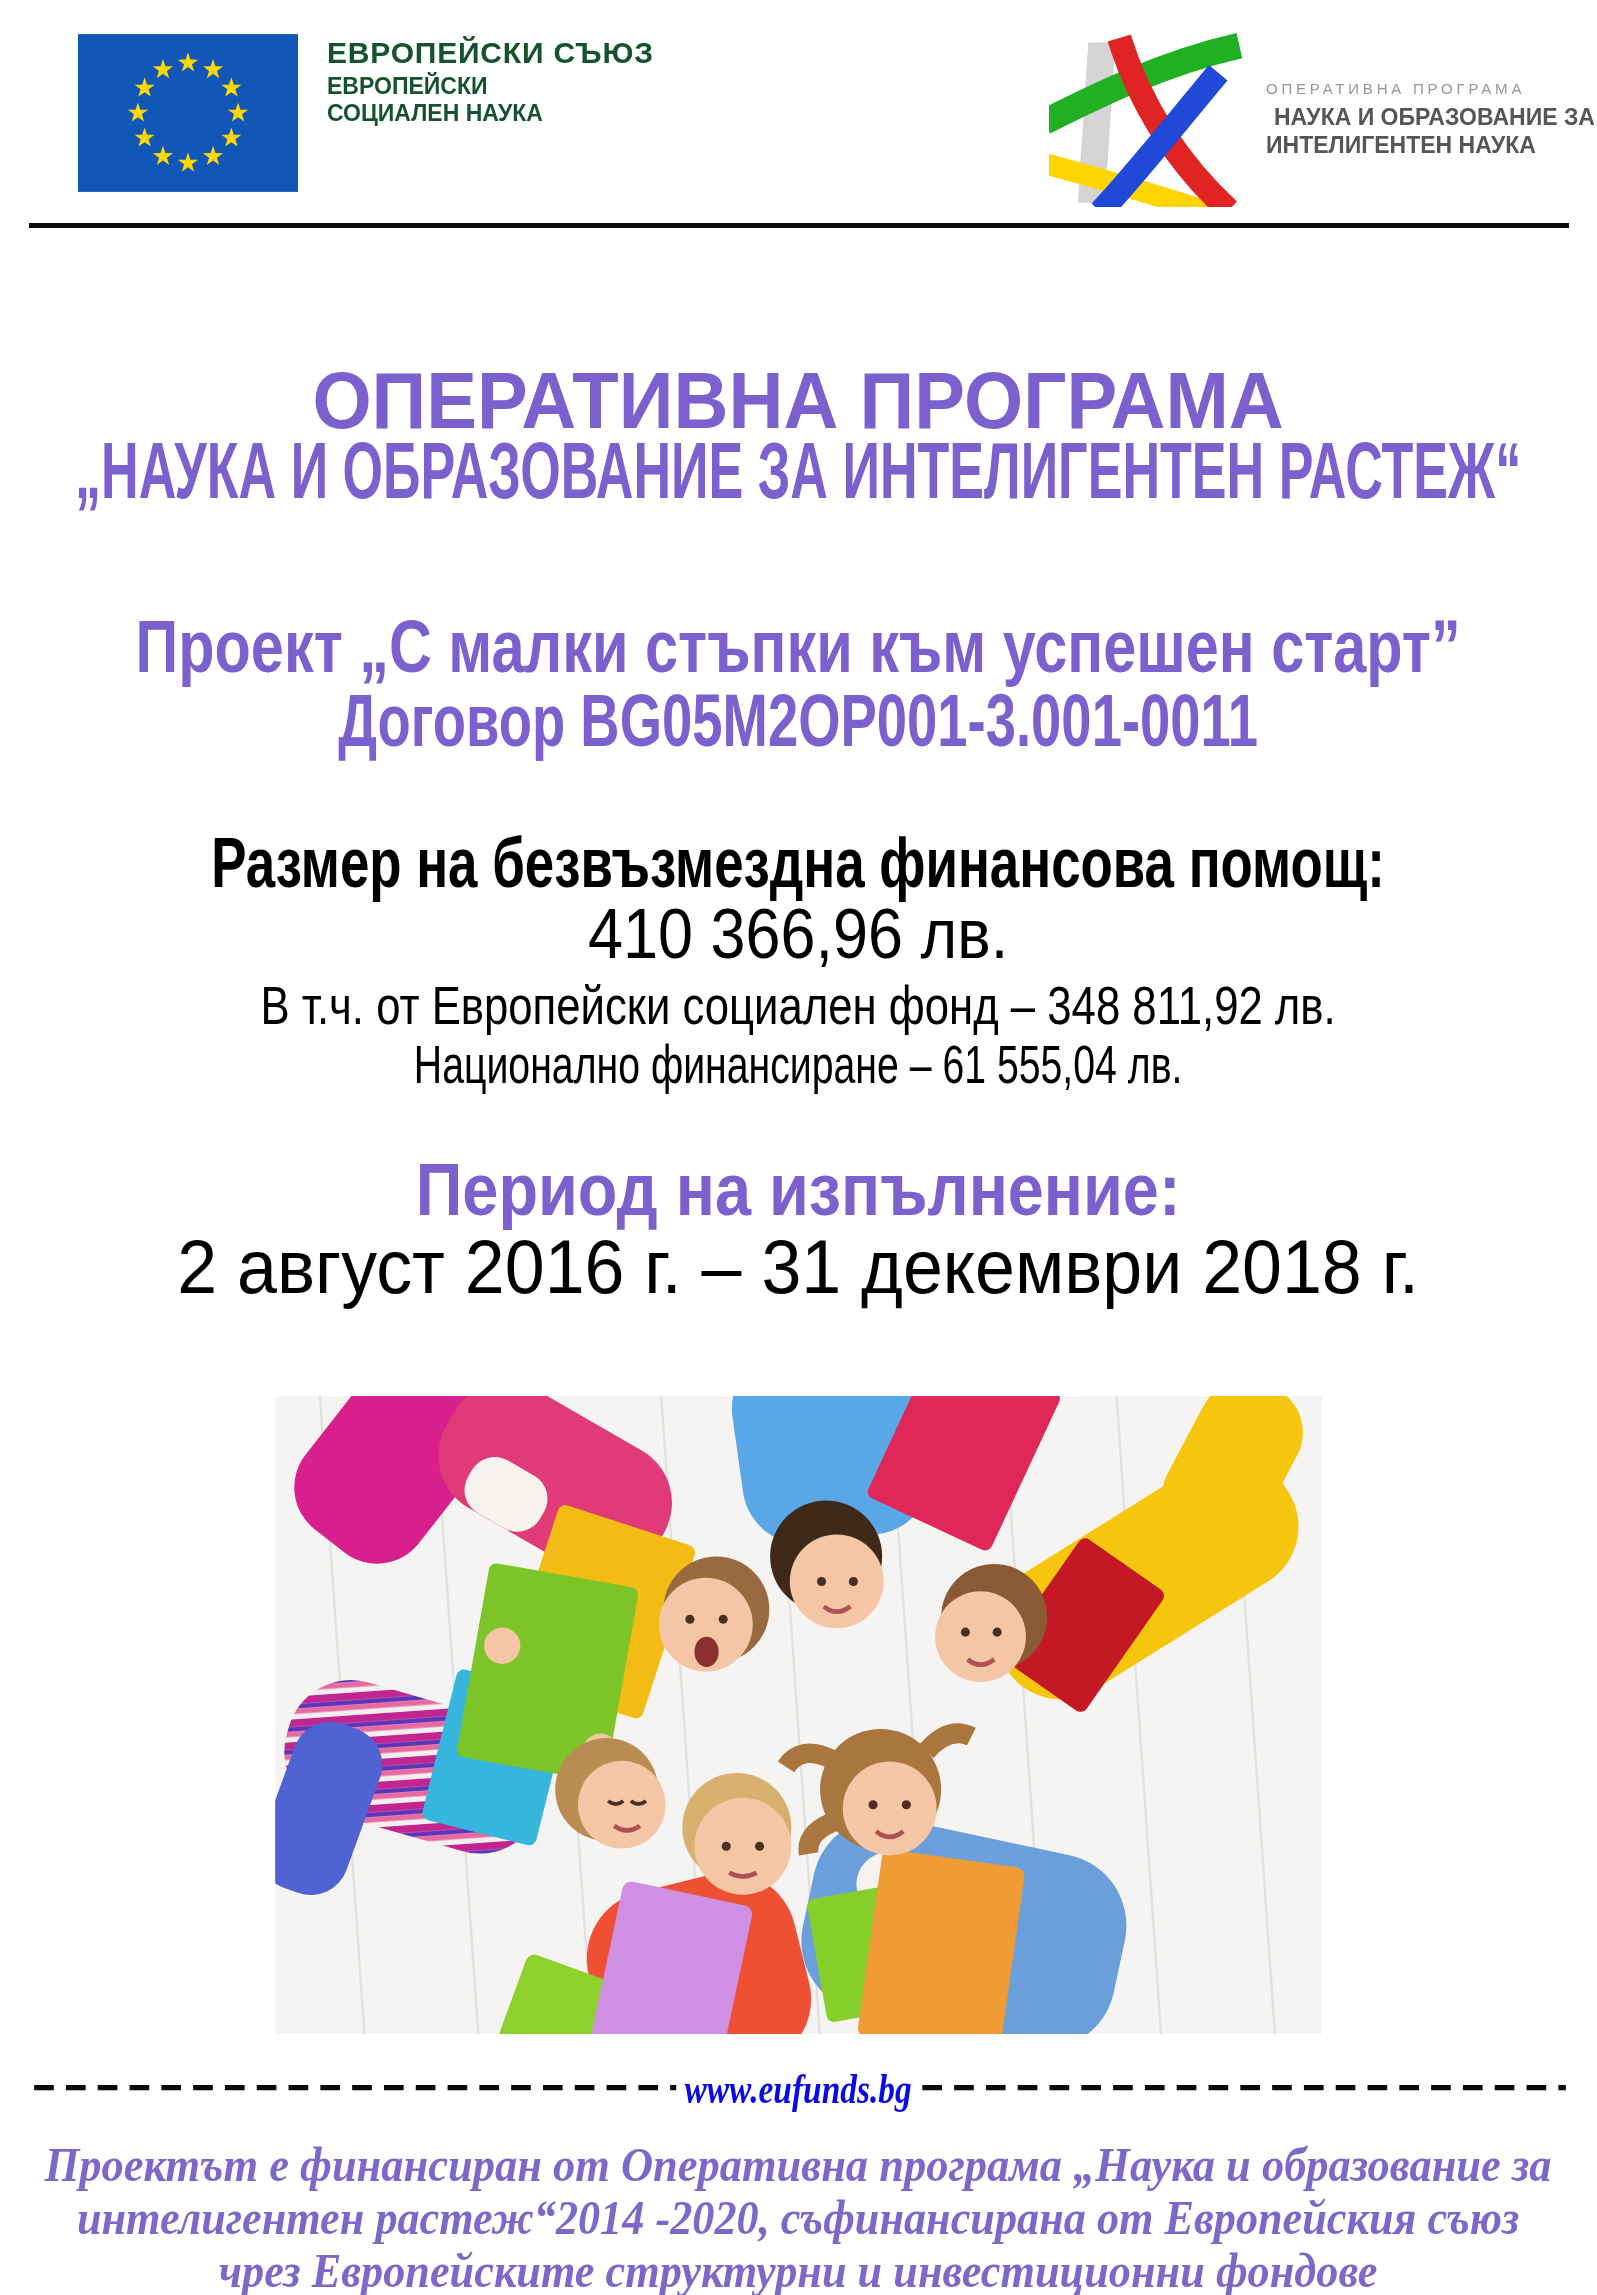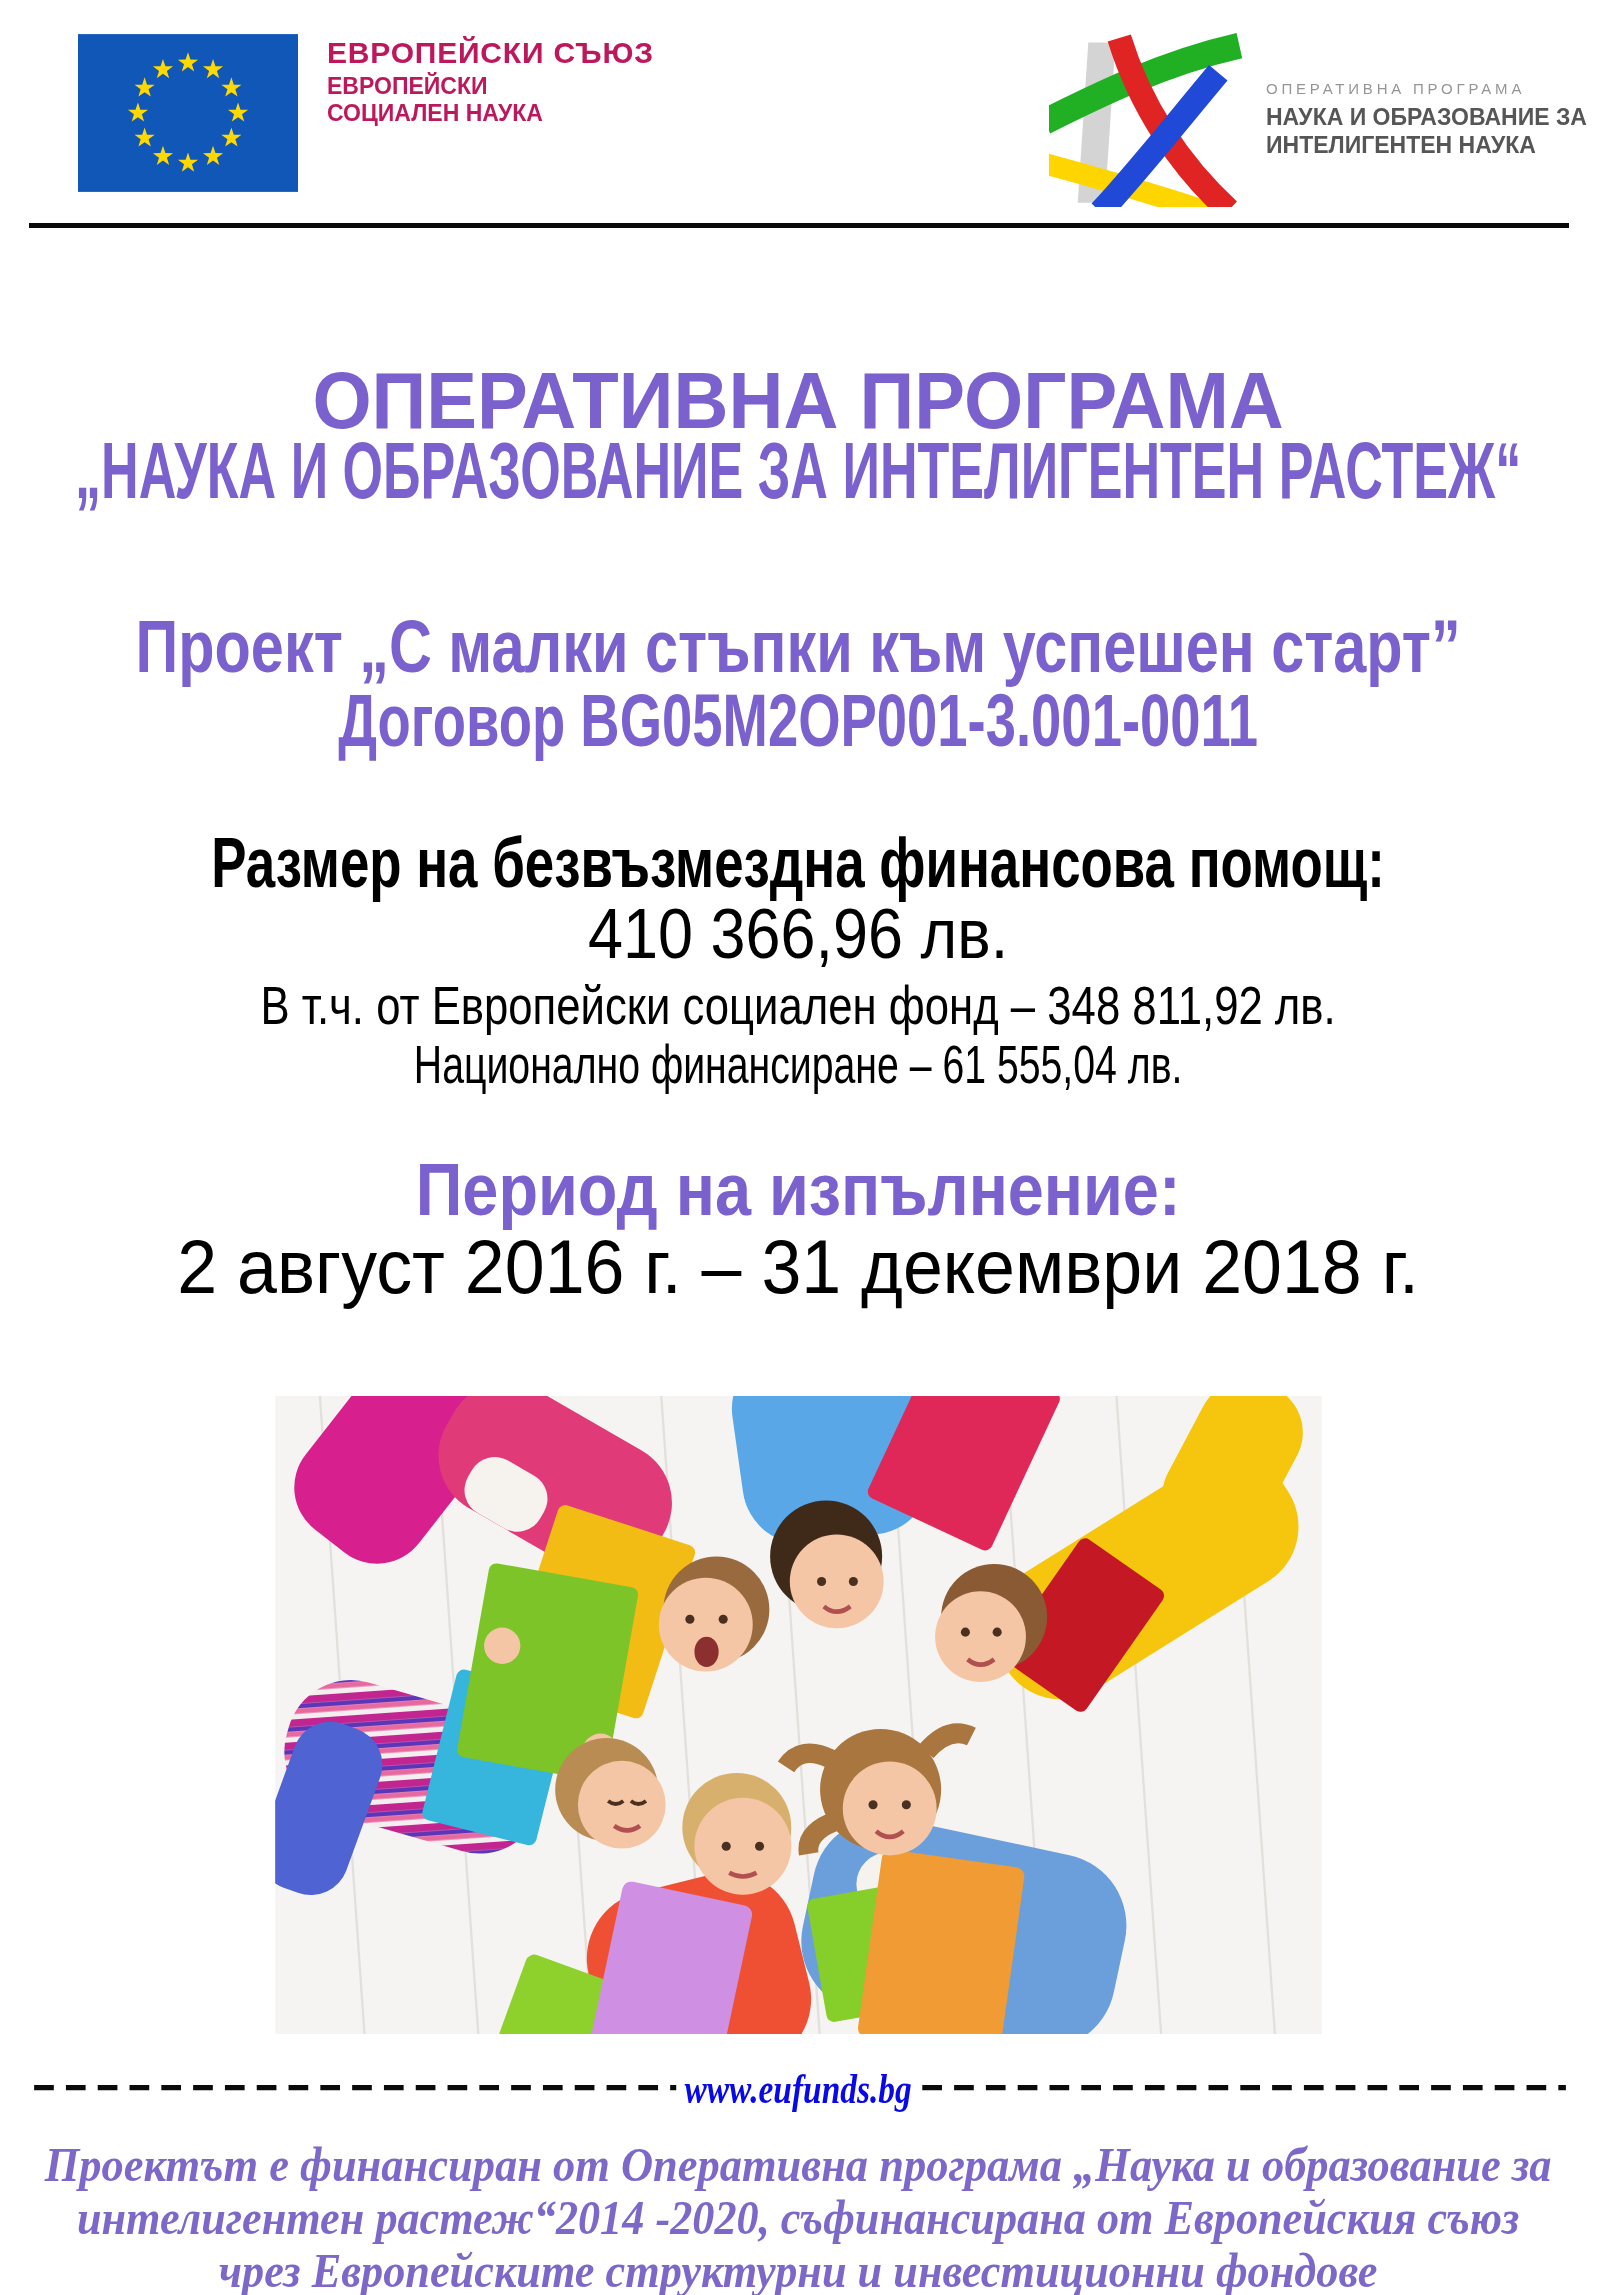--- a/index.html
+++ b/index.html
@@ -1,28 +1,28 @@
 <!DOCTYPE html>
 <html style="font-size:12px"><head>
 <meta charset="utf-8">
 <style>
   html,body{margin:0;padding:0;background:#888;}
   .page{position:relative;width:1597px;height:2295px;background:#ffffff;overflow:hidden;
         font-family:"Liberation Sans",sans-serif;}
   
   .eu-flag{position:absolute;left:78px;top:34px;width:220px;height:158px;}
-  .eu-text{position:absolute;left:327px;top:36px;color:#be185d;}
+  .eu-text{position:absolute;left:327px;top:36px;color:#14532d;}
   .eu-title{font-size:30px;font-weight:bold;letter-spacing:0.8px;}
   .eu-sub{font-size:23px;font-weight:bold;line-height:27px;margin-top:3px;}
   .eu-sub div{white-space:nowrap;}
   .op-logo{position:absolute;left:1049px;top:21px;width:204px;height:186px;}
   .op-text{position:absolute;left:1266px;top:80px;}
   .op-small{font-size:15px;letter-spacing:3.8px;color:#959595;white-space:nowrap;}
   .op-line{font-size:23px;font-weight:bold;color:#565656;line-height:28px;white-space:nowrap;}
-  .op-line.first{margin-top:6px;}
+  .op-line.first{margin-top:6px;margin-left:8px;}
   .rule{position:absolute;left:29px;top:223px;width:1540px;height:4.5px;background:#0a0a0a;}
   
   .overlay{position:absolute;left:0;top:0;width:1597px;height:2295px;}
   
   .photo{position:absolute;left:275px;top:1396px;width:1047px;height:638px;}
 </style>
 </head>
 <body>
 
 <div class="page">

